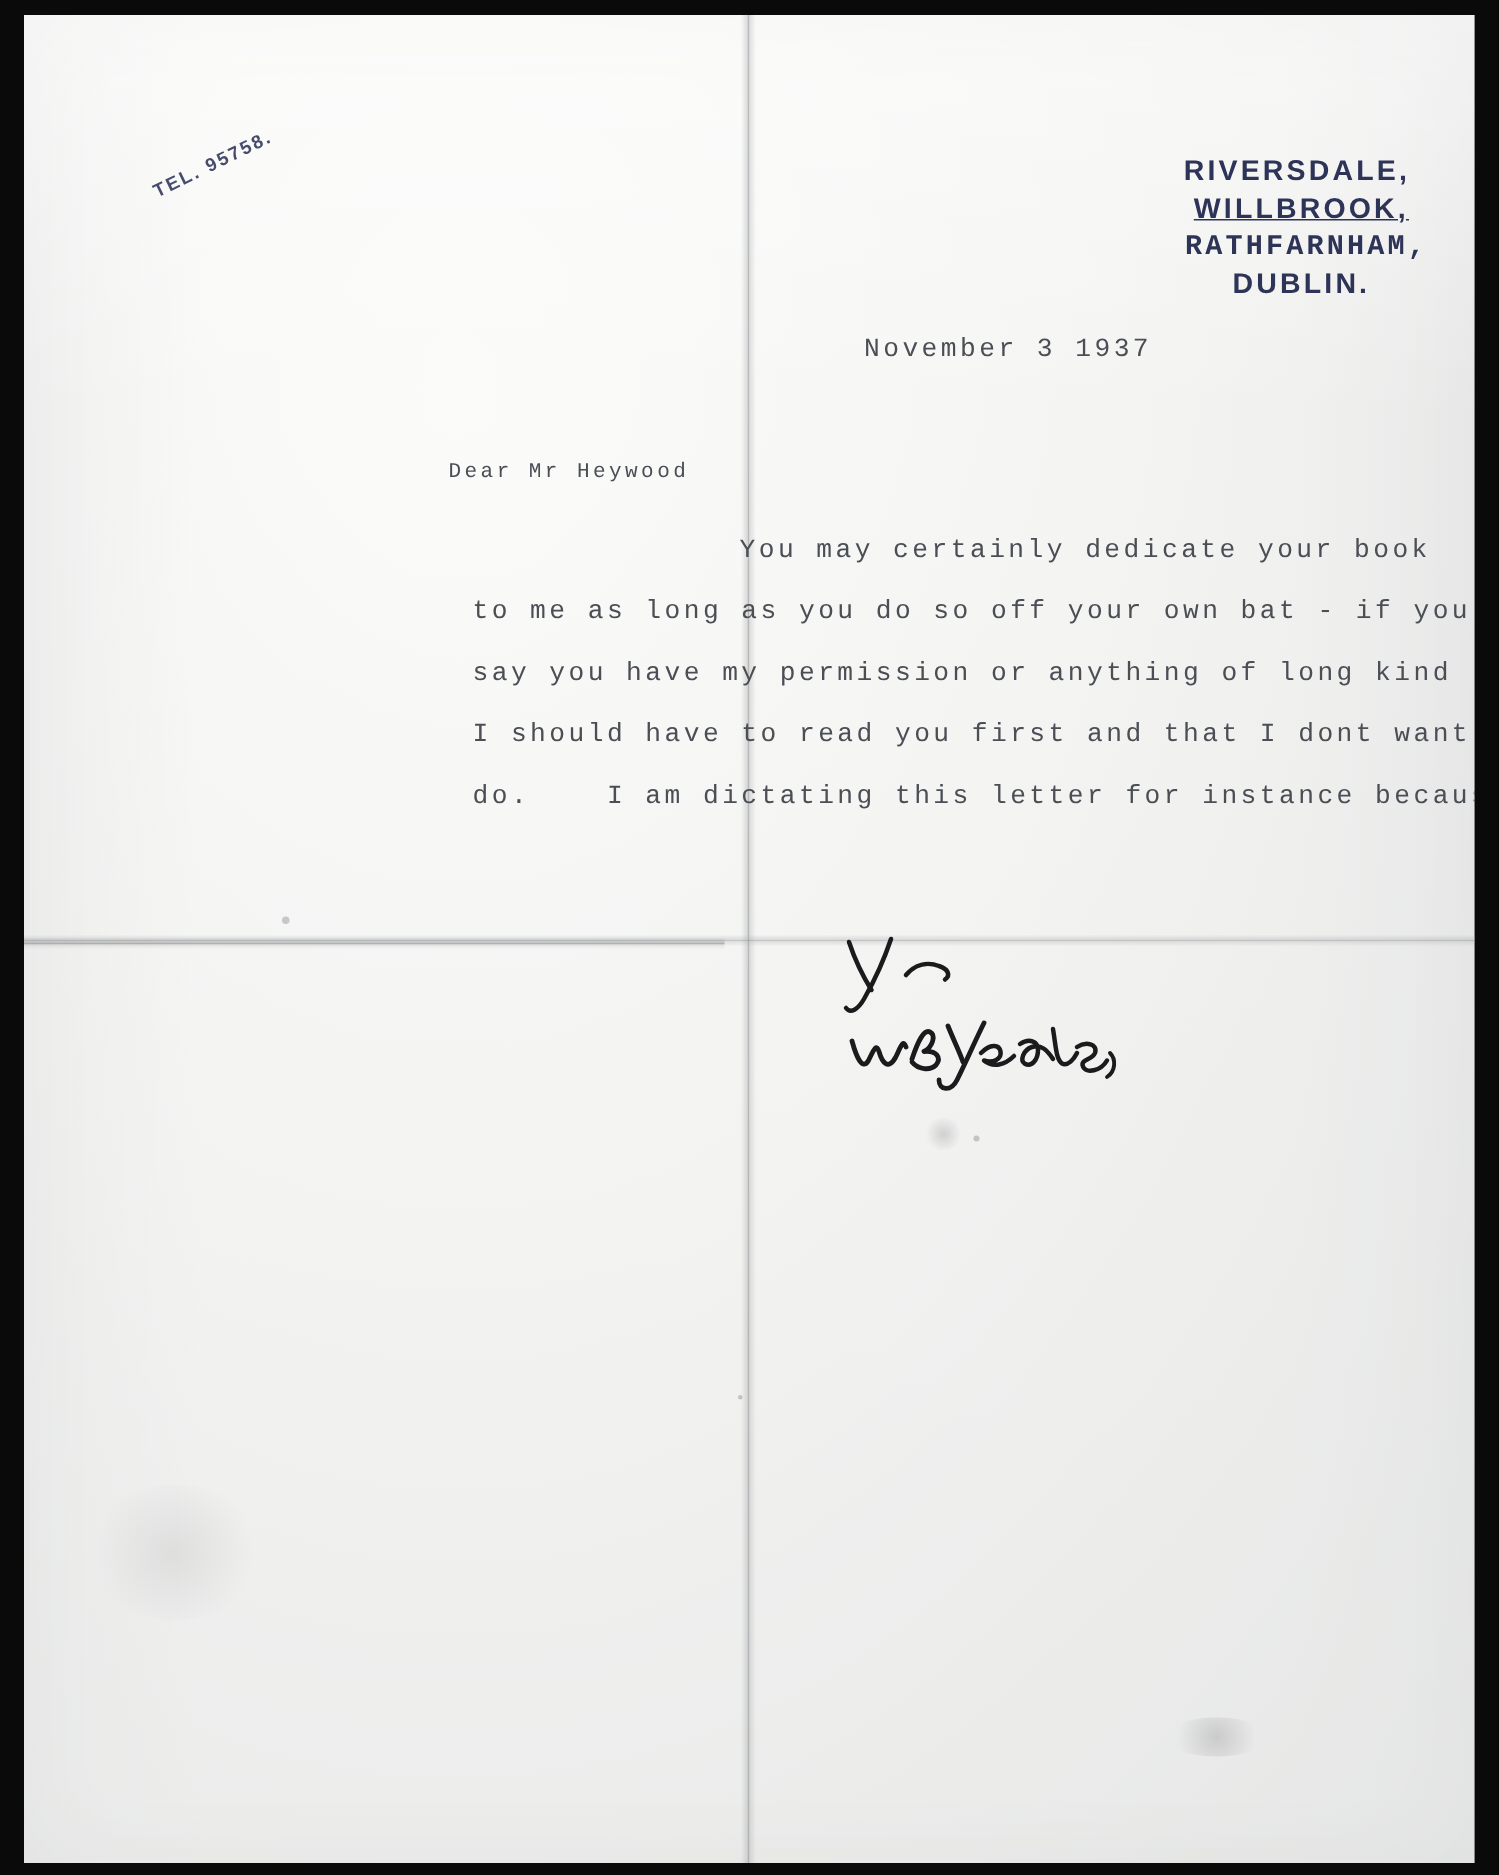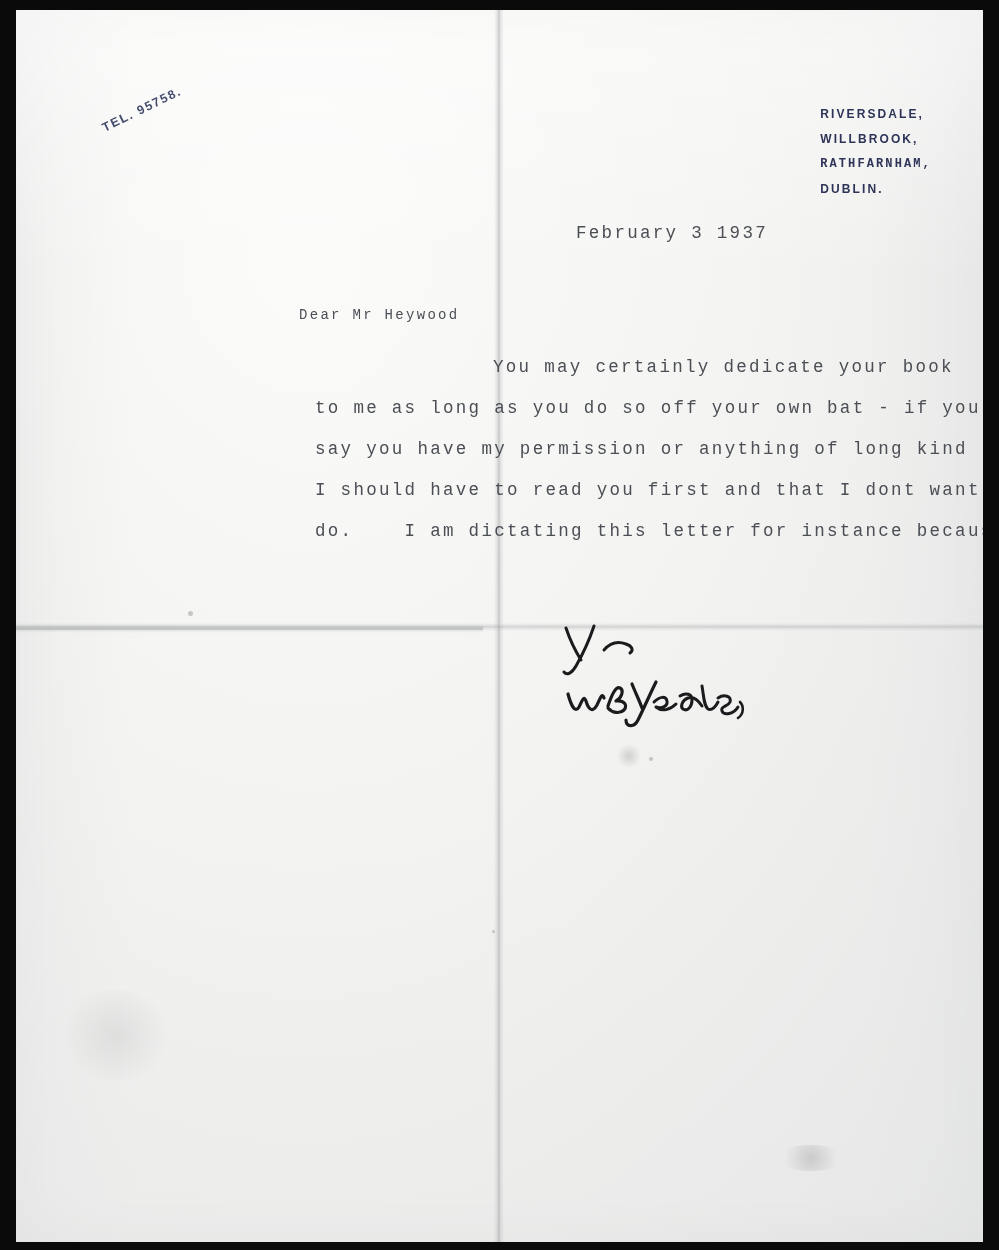--- a/index.html
+++ b/index.html
@@ -95,33 +95,33 @@
     font-family: "Liberation Sans", sans-serif;
     font-size: 12.5px;
     letter-spacing: 1.6px;
     font-weight: 600;
     opacity: 0.88;
   }
 
   
   #letterhead {
     position: absolute;
-    right: 58px;
+    right: 42px;
     top: 92px;
-    text-align: left;
+    text-align: center;
     color: #2e3457;
     font-family: "Liberation Sans", sans-serif;
-    font-size: 12px;
+    font-size: 19px;
     letter-spacing: 2.1px;
     line-height: 25px;
     font-weight: 600;
   }
   #letterhead div { white-space: nowrap; }
   #letterhead .lh-1 { margin-right: 1px; }
-  #letterhead .lh-2 { margin-right: -5px; }
+  #letterhead .lh-2 { margin-right: -5px; text-decoration: underline; }
   #letterhead .lh-3 { margin-right: -12px; font-family: Liberation Mono, monospace; }
   #letterhead .lh-4 { margin-right: -5px; }
 
   
   .typed {
     font-family: "Liberation Mono", "DejaVu Sans Mono", monospace;
     color: #4b4f55;
     letter-spacing: 2.3px;
   }
 
@@ -186,21 +186,21 @@
 
     <div id="tel-stamp">TEL. 95758.</div>
 
     <div id="letterhead">
       <div class="lh-1">RIVERSDALE,</div>
       <div class="lh-2">WILLBROOK,</div>
       <div class="lh-3">RATHFARNHAM,</div>
       <div class="lh-4">DUBLIN.</div>
     </div>
 
-    <div id="date-line" class="typed">February 3   1937</div>
+    <div id="date-line" class="typed">November 3   1937</div>
 
     <div id="salutation" class="typed">Dear Mr Heywood</div>
 
     <div id="body" class="typed">
       <span class="ln para-indent">You may certainly dedicate your book</span>
       <span class="ln">to me as long as you do so off your own bat - if you</span>
       <span class="ln">say you have my permission or anything of long kind</span>
       <span class="ln">I should have to read you first and that I dont want to</span>
       <span class="ln">do.    I am dictating this letter for instance because</span>
     </div>

